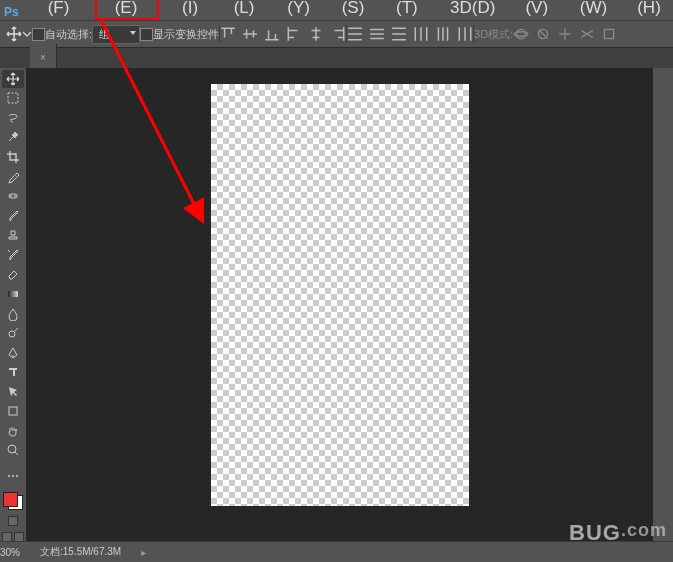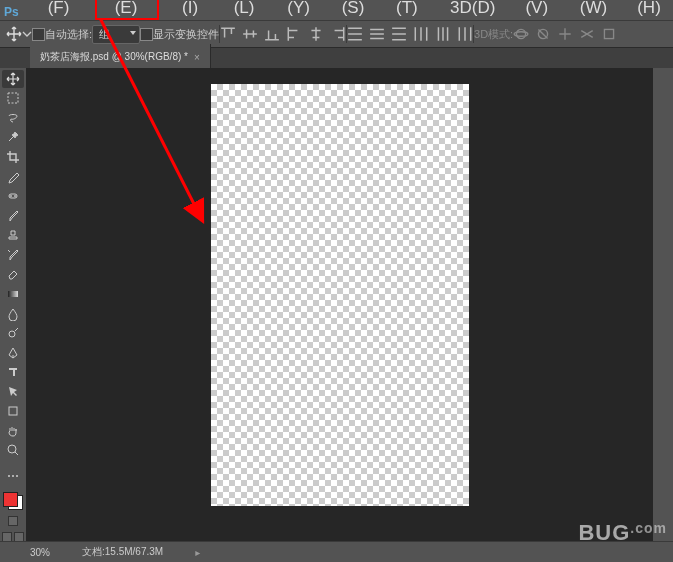--- a/index.html
+++ b/index.html
@@ -26,23 +26,23 @@
 .tool svg{width:14px;height:14px}
 .swatch{position:relative;width:20px;height:20px;margin-top:6px}
 .swatch .fg{position:absolute;top:0;left:0;width:13px;height:13px;background:#e33;border:1px solid #222}
 .swatch .bg{position:absolute;bottom:0;right:0;width:13px;height:13px;background:#fff;border:1px solid #222}
 .mini{display:flex;gap:2px;margin-top:4px}
 .mini span{width:8px;height:8px;background:#666;border:1px solid #333}
 .canvas-outer{flex:1;background:#262626;position:relative;display:flex;align-items:center;justify-content:center}
 .canvas{width:258px;height:422px;background-image:linear-gradient(45deg,#ccc 25%,transparent 25%),linear-gradient(-45deg,#ccc 25%,transparent 25%),linear-gradient(45deg,transparent 75%,#ccc 75%),linear-gradient(-45deg,transparent 75%,#ccc 75%);background-size:12px 12px;background-position:0 0,0 6px,6px -6px,-6px 0;background-color:#fff;position:relative;top:-10px}
 .rightgap{width:20px;background:#535353}
 .arrow-line{position:absolute;pointer-events:none}
-.statusbar{position:absolute;bottom:0;left:0;right:0;height:20px;background:#535353;border-top:1px solid #3a3a3a;display:flex;align-items:center;padding-left:30px;gap:32px;font-size:10px;color:#ccc}
+.statusbar{position:absolute;bottom:0;left:0;right:0;height:20px;background:#535353;border-top:1px solid #3a3a3a;display:flex;align-items:center;gap:20px;font-size:10px;color:#ccc}
 .watermark{position:absolute;right:6px;bottom:16px;color:rgba(255,255,255,0.6);font-size:22px;font-weight:bold;letter-spacing:1px;display:flex;align-items:flex-start}
-.watermark .dc{font-size:14px;color:rgba(220,220,220,0.6)}
+.watermark .dc{font-size:18px;color:rgba(220,220,220,0.6)}
 </style>
 </head>
 <body>
 
 <div class="menubar">
   <span class="ps-logo">Ps</span>
   <span class="menu-item">文件(F)</span>
   <span class="menu-item highlighted">编辑(E)</span>
   <span class="menu-item">图像(I)</span>
   <span class="menu-item">图层(L)</span>
@@ -163,21 +163,20 @@
     <span class="ic">
         <svg viewBox="0 0 14 14" stroke="#888" stroke-width="1.2" fill="none">
           <rect x="3" y="3" width="8" height="8"></rect>
         </svg>
       </span>
   </div>
 </div>
 
 <div class="tabbar">
   <div class="tab">
-    <span>奶茶店海报.psd @ 30%(RGB/8) *</span>
     <span class="x">×</span>
   </div>
 </div>
 
 <div class="workarea">
   <div class="tools">
     <div class="tool sel-tool">
         <svg viewBox="0 0 14 14" stroke="#ddd" stroke-width="1.2" fill="none">
           <path d="M7 1v12M1 7h12M7 1l-2 2M7 1l2 2M7 13l-2-2M7 13l2-2M1 7l2-2M1 7l2 2M13 7l-2-2M13 7l-2 2"></path>
         </svg>

